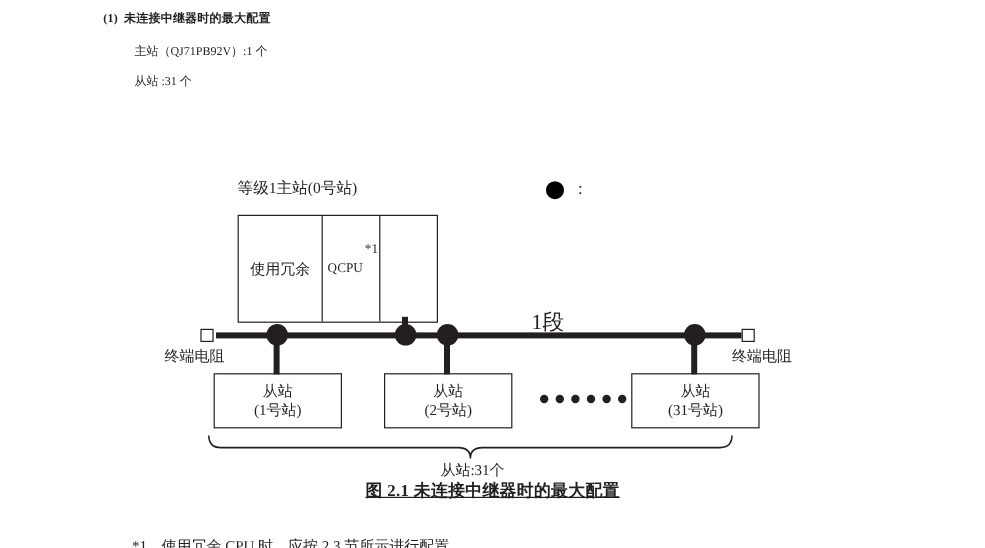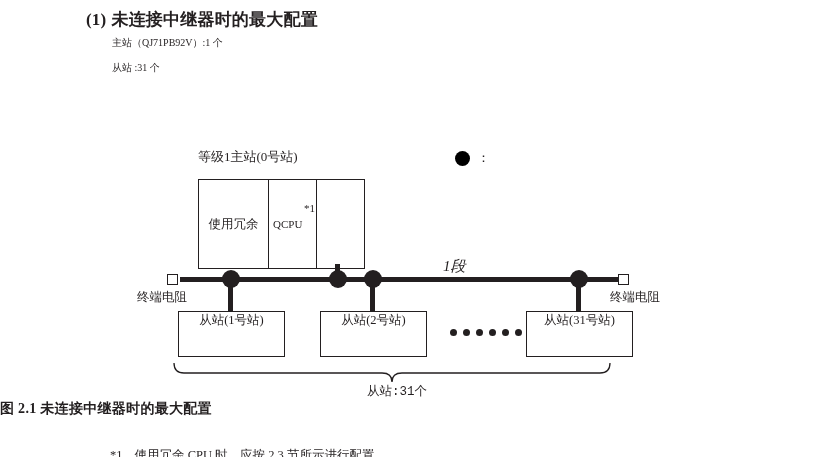--- a/index.html
+++ b/index.html
@@ -15,21 +15,21 @@
     font-family: "Liberation Serif", "DejaVu Serif", serif;
     color: #231f20;
     overflow: hidden;
   }
 
   
   .heading {
     position: absolute;
     left: 86px;
     top: 8px;
-    font-size: 17px;
+    font-size: 10px;
     font-weight: bold;
     letter-spacing: 0.2px;
     white-space: nowrap;
   }
   .heading .num { margin-right: 5px; }
 
   .sub-line {
     position: absolute;
     left: 112px;
     font-size: 10px;
@@ -143,21 +143,21 @@
     box-sizing: border-box;
     top: 260px;
   }
   .term-res.left  { left: 167px; }
   .term-res.right { left: 618px; }
 
   .term-label { font-size: 12.5px; top: 276px; }
   .term-label.left  { left: 137px; }
   .term-label.right { left: 610px; }
 
-  .seg-label { left: 443px; top: 243px; font-size: 15px; font-style: italic; }
+  .seg-label { left: 443px; top: 243px; font-size: 18px; }
 
   
   .node {
     position: absolute;
     width: 18px;
     height: 18px;
     border-radius: 50%;
     background: #231f20;
     top: 256px;
   }
@@ -173,22 +173,22 @@
 
   
   .slave {
     position: absolute;
     top: 297px;
     width: 107px;
     height: 46px;
     border: 1.3px solid #231f20;
     box-sizing: border-box;
     display: flex;
-    flex-direction: row;
-    align-items: flex-start;
+    flex-direction: column;
+    align-items: center;
     justify-content: center;
     font-size: 12.5px;
     line-height: 1.3;
   }
 
   
   .ellipsis {
     position: absolute;
     left: 450px;
     top: 315px;
@@ -204,32 +204,33 @@
   }
 
   
   .brace {
     position: absolute;
     left: 172px;
     top: 347px;
     width: 440px;
     height: 22px;
   }
-  .brace-label { left: 367px; top: 371px; font-size: 12.5px; font-family: Liberation Mono, monospace; }
+  .brace-label { left: 367px; top: 371px; font-size: 12.5px; }
 
   
   .fig-caption {
     position: absolute;
     left: 0;
     top: 400px;
     width: 821px;
-    text-align: left;
+    text-align: center;
     font-size: 14px;
     font-weight: bold;
     letter-spacing: 0.3px;
+    text-decoration: underline;
   }
   .footnote {
     position: absolute;
     left: 110px;
     top: 447px;
     font-size: 12.5px;
     white-space: nowrap;
   }
   .footnote .fn-mark { margin-right: 12px; }
 </style>

